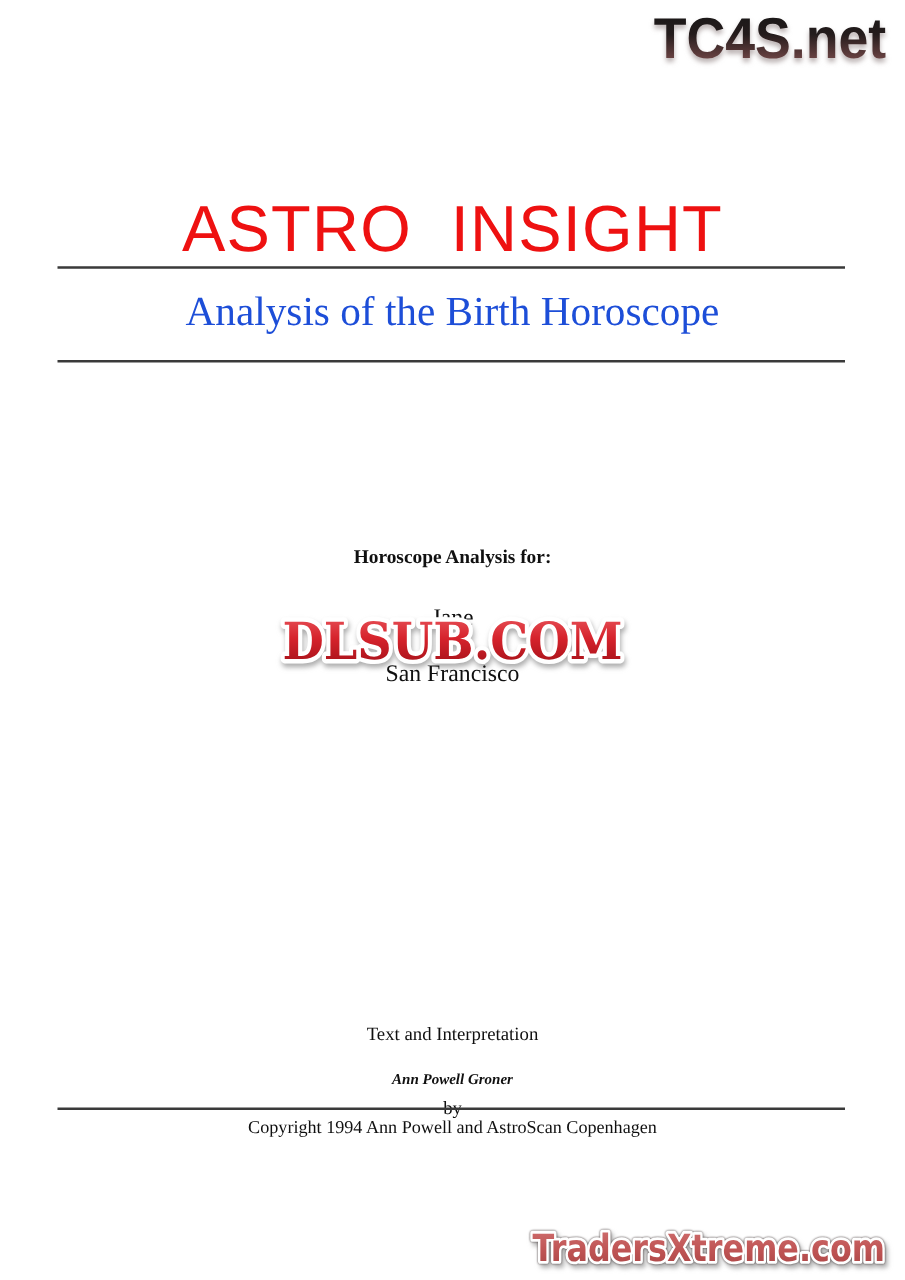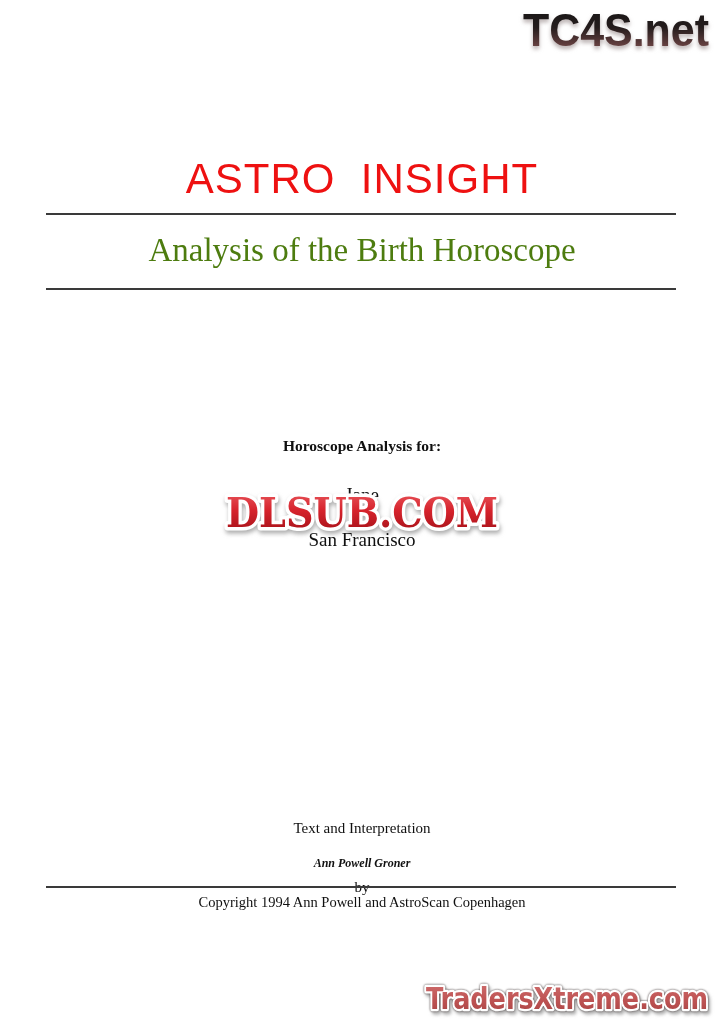--- a/index.html
+++ b/index.html
@@ -6,31 +6,31 @@
   body{
     width:724px;height:1024px;background:#ffffff;position:relative;
     font-family:"Liberation Serif",serif;color:#101010;overflow:hidden;
   }
   .abs{position:absolute;}
   .centered{left:0;right:0;text-align:center;}
 
   
   .page-title{
     top:158px;font-family:"Liberation Sans",sans-serif;font-weight:400;
-    font-size:42px;line-height:1;color:var(--title-red,#ee1111);
+    font-size:52px;line-height:1;color:var(--title-red,#ee1111);
     letter-spacing:1px;white-space:pre;
   }
   .rule{
     left:46px;width:630px;height:2px;background:var(--rule,#3a3a3a);
   }
   .rule-top{top:213px;}
   .rule-middle{top:288px;}
   .rule-bottom{top:886px;}
   .page-subtitle{
-    top:232px;font-size:33px;line-height:1.1;color:#4d7c0f;
+    top:232px;font-size:33px;line-height:1.1;color:#1d4ed8;
   }
 
   
   .horoscope-heading{top:437px;font-size:15.5px;font-weight:bold;}
   .person-name{top:484px;font-size:19px;}
   .person-city{top:529px;font-size:19px;}
   .dlsub-wrap{top:486px;left:50%;transform:translateX(-50%);}
 
   
   .credit-text{top:820px;font-size:15px;}

